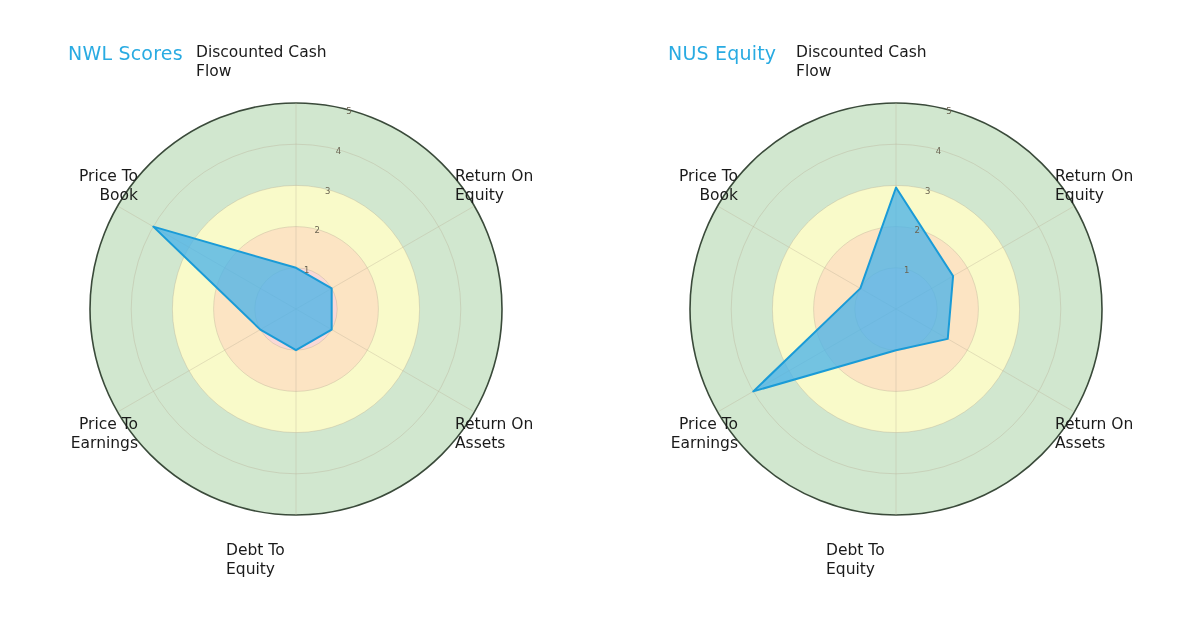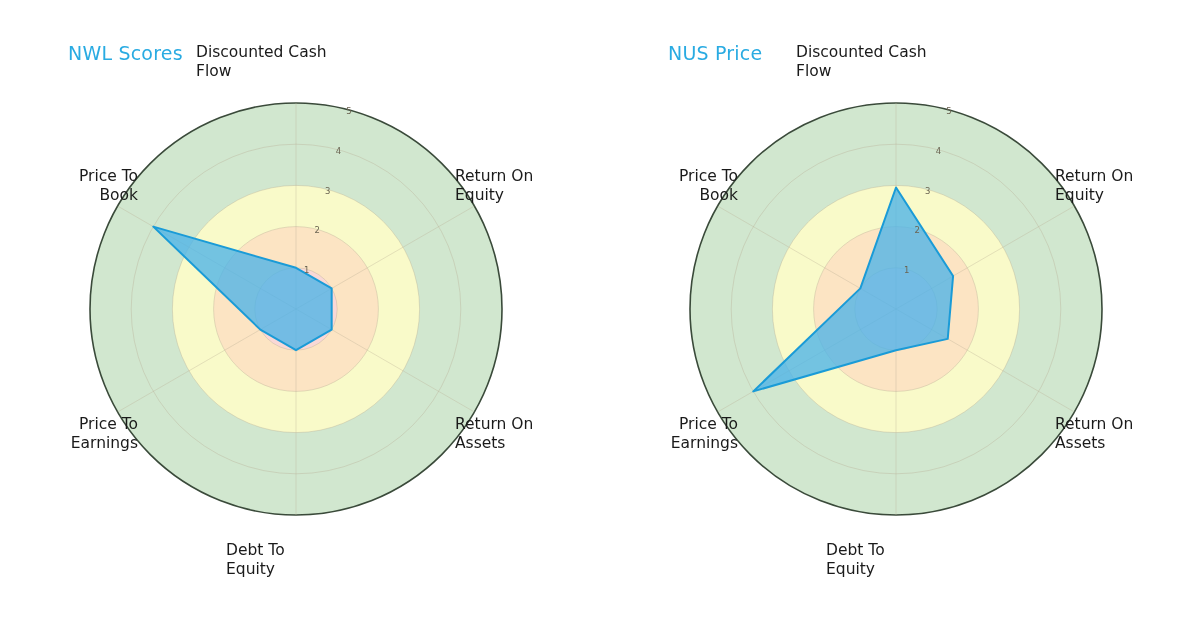--- a/index.html
+++ b/index.html
@@ -100,21 +100,21 @@
 Assets</div>
     <div class="axis-label" style="left:226px; top:541px; width:140px;">Debt To
 Equity</div>
     <div class="axis-label" style="left:8px; top:415px; width:130px; text-align:right;">Price To
 Earnings</div>
     <div class="axis-label" style="left:8px; top:167px; width:130px; text-align:right;">Price To
 Book</div>
   </div>
 
   <div class="panel panel-right">
-    <div class="panel-title" style="left:68px; top:42px;">NUS Price</div>
+    <div class="panel-title" style="left:68px; top:42px;">NUS Equity</div>
 
     <svg class="radar" viewBox="0 0 600 625" id="svg-1">
         <circle cx="296" cy="309" r="206" fill="#cfe6cc" stroke="none" fill-opacity="0.95"></circle>
         <circle cx="296" cy="309" r="123.6" fill="#fbfbc8" stroke="none" fill-opacity="0.95"></circle>
         <circle cx="296" cy="309" r="82.4" fill="#fce3c3" stroke="none" fill-opacity="0.95"></circle>
         <circle cx="296" cy="309" r="41.2" fill="#f9d7d7" stroke="none" fill-opacity="0.95"></circle>
         <circle cx="296" cy="309" r="206" fill="none" stroke="#3a4a3a" stroke-width="1.6"></circle>
         <circle cx="296" cy="309" r="41.2" fill="none" stroke="#b9ae96" stroke-width="0.7" stroke-opacity="0.55"></circle>
         <circle cx="296" cy="309" r="82.4" fill="none" stroke="#b9ae96" stroke-width="0.7" stroke-opacity="0.55"></circle>
         <circle cx="296" cy="309" r="123.6" fill="none" stroke="#b9ae96" stroke-width="0.7" stroke-opacity="0.55"></circle>

